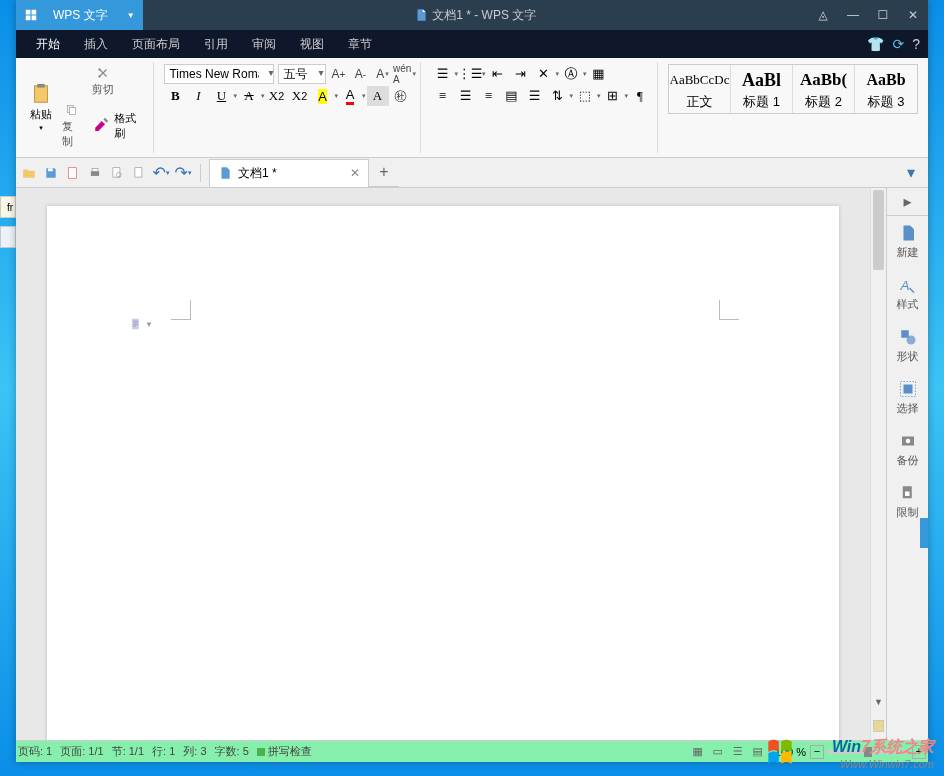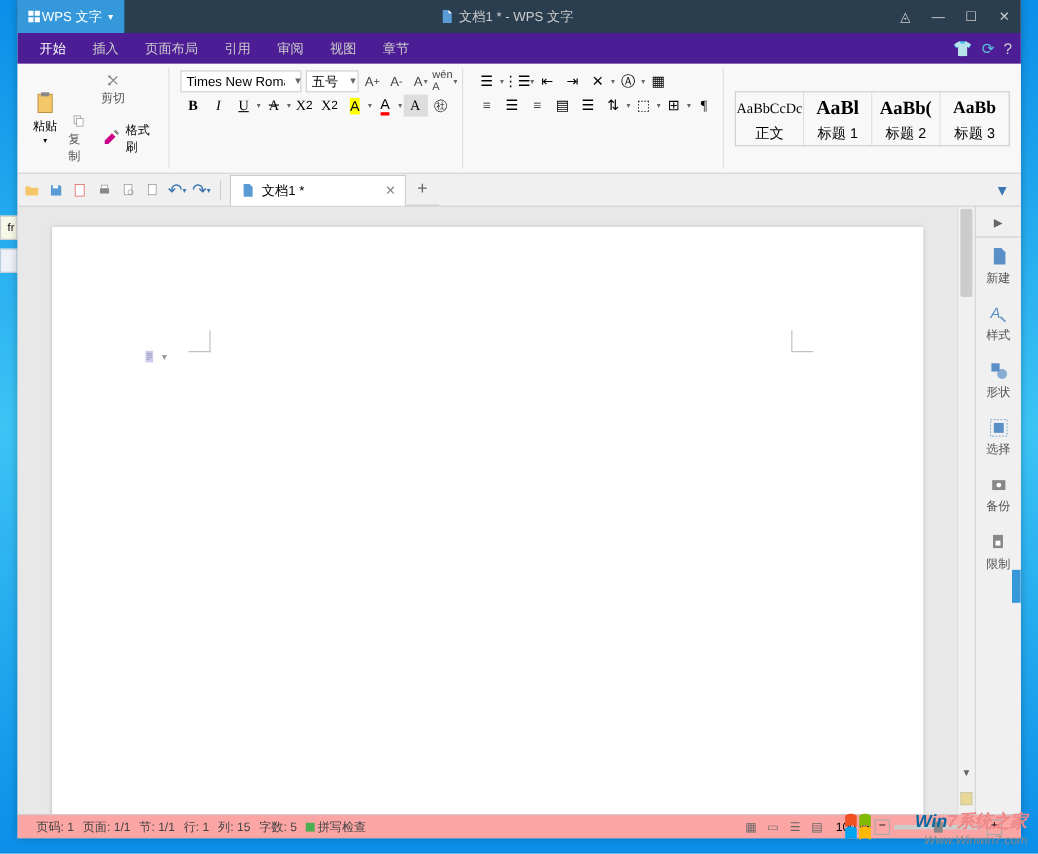--- a/index.html
+++ b/index.html
@@ -1,40 +1,40 @@
 <!DOCTYPE html>
 <html><head>
 <meta charset="utf-8">
 <style>
 * { margin: 0; padding: 0; box-sizing: border-box; font-family: "Microsoft YaHei", SimSun, sans-serif; }
 body { width: 944px; height: 776px; background: linear-gradient(180deg, #0a8ee8 0%, #3cc4f5 50%, #0a8ee8 100%); overflow: hidden; position: relative; }
 .window { position: absolute; top: 0; left: 16px; width: 912px; height: 762px; background: #f0f0f0; box-shadow: 0 0 8px rgba(0,0,0,0.3); display: flex; flex-direction: column; }
 
 
 .titlebar { height: 30px; background: #2b3e50; display: flex; align-items: center; color: #fff; font-size: 12px; }
-.app-badge { background: #3498db; height: 30px; padding: 0 8px; display: flex; align-items: center; gap: 0; }
+.app-badge { background: #3498db; height: 30px; padding: 0 8px; display: flex; align-items: center; gap: 15px; }
 .app-badge svg { width: 14px; height: 14px; fill: #fff; }
 .app-badge .caret { font-size: 8px; margin-left: 4px; }
 .doc-title { flex: 1; text-align: center; display: flex; align-items: center; justify-content: center; gap: 4px; color: #ccc; }
 .doc-title svg { width: 14px; height: 14px; fill: #5b9bd5; }
 .win-controls { display: flex; }
 .win-btn { width: 30px; height: 30px; display: flex; align-items: center; justify-content: center; color: #ccc; cursor: pointer; }
 
 
-.menubar { height: 28px; background: #4c1d95; display: flex; align-items: center; padding: 0 8px; gap: 0; color: #ccc; font-size: 12px; }
+.menubar { height: 28px; background: #0f172a; display: flex; align-items: center; padding: 0 8px; gap: 0; color: #ccc; font-size: 12px; }
 .menu-item { padding: 4px 12px; cursor: pointer; }
 .menu-item.active { color: #fff; }
 .menubar .spacer { flex: 1; }
 .menubar .right-icons { display: flex; gap: 8px; align-items: center; }
 .menubar .right-icons span { cursor: pointer; font-size: 14px; }
 
 
 .ribbon { background: #f8f8f8; border-bottom: 1px solid #ccc; display: flex; padding: 4px; gap: 4px; overflow: hidden; }
 .ribbon-group { border-right: 1px solid #ddd; padding: 2px 6px; display: flex; flex-direction: column; gap: 2px; }
-.ribbon-group.noborder { border-right: none; justify-content: center; }
+.ribbon-group.noborder { border-right: none; }
 .big-btn { display: flex; flex-direction: column; align-items: center; justify-content: center; font-size: 11px; gap: 2px; padding: 2px 4px; cursor: pointer; }
 .big-btn svg { width: 22px; height: 22px; }
 .row { display: flex; align-items: center; gap: 2px; }
 .small-btn { padding: 2px 4px; font-size: 11px; display: flex; align-items: center; gap: 2px; cursor: pointer; color: #555; flex-direction: column; }
 .small-btn svg { width: 14px; height: 14px; }
 .font-select { width: 110px; height: 20px; border: 1px solid #ccc; font-size: 12px; padding: 0 14px 0 4px; margin-right: 2px; background: #fff; appearance: none; position: relative; }
 .size-select { width: 48px; height: 20px; border: 1px solid #ccc; font-size: 12px; padding: 0 14px 0 4px; background: #fff; appearance: none; }
 select { cursor: pointer; }
 .select-wrap { position: relative; display: inline-block; }
 .select-wrap::after { content: "▾"; position: absolute; right: 3px; top: 3px; font-size: 10px; pointer-events: none; color: #666; }
@@ -80,21 +80,21 @@
 .side-arrow { width: 8px; height: 30px; background: #3498db; position: absolute; right: 0; top: 330px; cursor: pointer; }
 
 
 .vscroll { width: 16px; background: #f0f0f0; border-left: 1px solid #ddd; position: relative; }
 .vscroll .thumb { position: absolute; top: 2px; left: 2px; right: 2px; height: 80px; background: #ccc; border-radius: 2px; }
 .vscroll .arrow { position: absolute; left: 0; right: 0; height: 16px; display: flex; align-items: center; justify-content: center; color: #666; font-size: 9px; cursor: pointer; }
 .vscroll .arrow.down { bottom: 30px; }
 .vscroll .picker { position: absolute; bottom: 8px; left: 2px; right: 2px; height: 12px; background: #e8d898; border: 1px solid #cca; cursor: pointer; }
 
 
-.statusbar { height: 22px; background: #fca5a5; border-top: 1px solid #ccc; display: flex; align-items: center; font-size: 11px; padding: 0 17px; gap: 8px; }
+.statusbar { height: 22px; background: #86efac; border-top: 1px solid #ccc; display: flex; align-items: center; font-size: 11px; padding: 0 2px; gap: 8px; }
 .status-item { color: #444; }
 .status-item.spell { display: flex; align-items: center; gap: 3px; }
 .status-item.spell::before { content: ""; width: 8px; height: 8px; background: #4caf50; display: inline-block; }
 .statusbar .spacer { flex: 1; }
 .view-btns { display: flex; gap: 2px; }
 .view-btn { width: 18px; height: 16px; display: flex; align-items: center; justify-content: center; cursor: pointer; color: #666; }
 .zoom { display: flex; align-items: center; gap: 4px; }
 .zoom-slider { width: 80px; height: 4px; background: #ccc; position: relative; }
 .zoom-slider .handle { position: absolute; left: 50%; top: -3px; width: 8px; height: 10px; background: #888; transform: translateX(-50%); }
 .zoom-btn { width: 14px; height: 14px; display: flex; align-items: center; justify-content: center; cursor: pointer; border: 1px solid #aaa; font-size: 11px; line-height: 1; }
@@ -399,21 +399,21 @@
       </div>
     </div>
     <div class="side-arrow"></div>
   </div>
 
   <div class="statusbar">
     <span class="status-item">页码: 1</span>
     <span class="status-item">页面: 1/1</span>
     <span class="status-item">节: 1/1</span>
     <span class="status-item">行: 1</span>
-    <span class="status-item">列: 15</span>
+    <span class="status-item">列: 3</span>
     <span class="status-item">字数: 5</span>
     <span class="status-item spell">拼写检查</span>
     <div class="spacer"></div>
     <div class="view-btns">
       <div class="view-btn">▦</div>
       <div class="view-btn">▭</div>
       <div class="view-btn">☰</div>
       <div class="view-btn">▤</div>
     </div>
     <div class="zoom">

